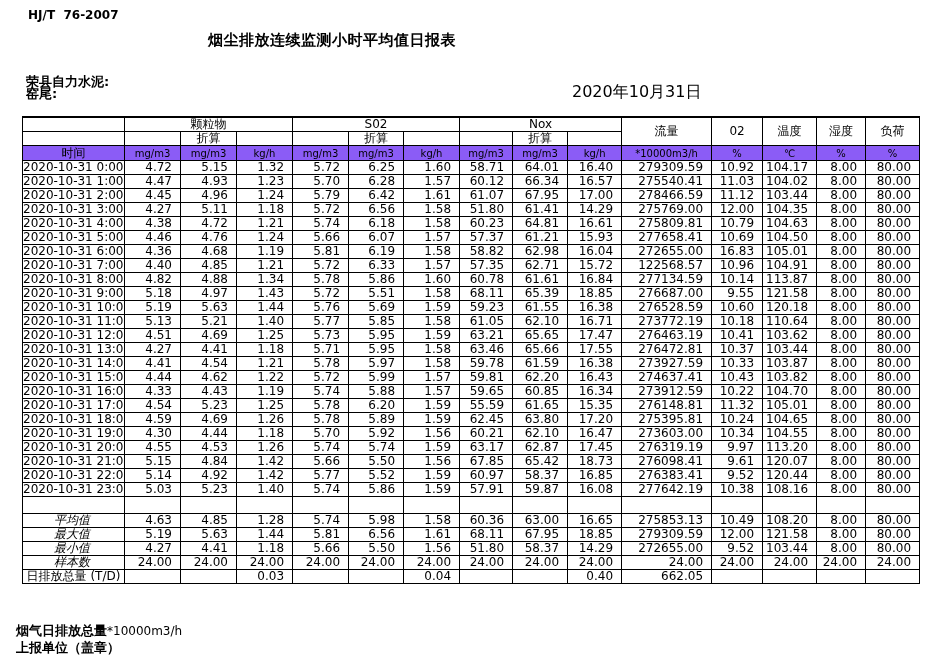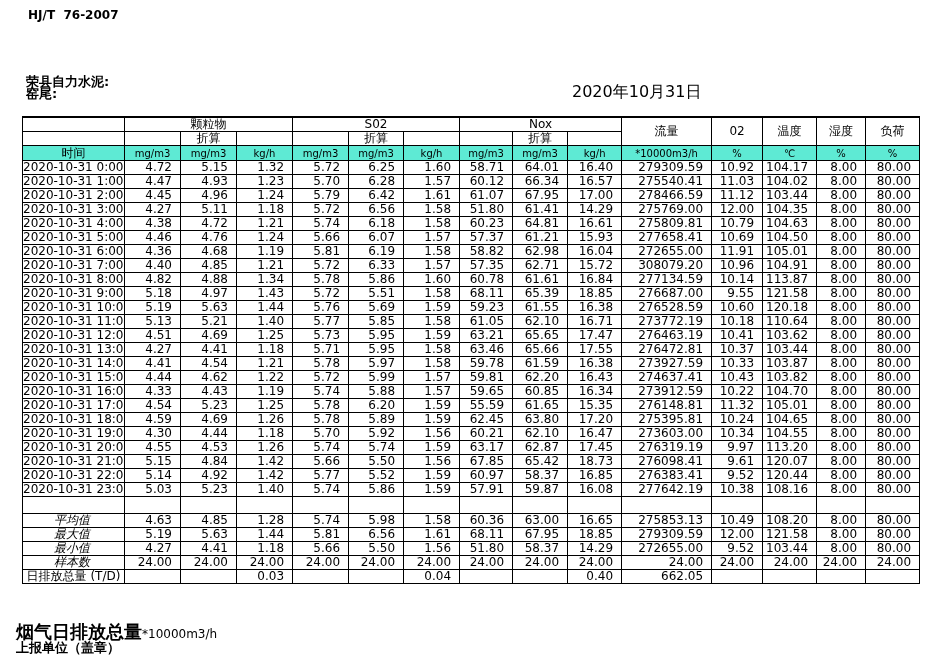--- a/index.html
+++ b/index.html
@@ -13,42 +13,43 @@
   .loc    { position: absolute; left: 26px;  top: 85px; font-size: 13px; font-weight: bold; }
   .date   { position: absolute; left: 572px; top: 82px; font-size: 16px; }
 
   table.report { position: absolute; left: 22px; top: 116px; width: 897px;
     border-collapse: collapse; table-layout: fixed; }
   table.report td { border: 1px solid #000; font-size: 12px; line-height: 13px;
     overflow: hidden; vertical-align: middle; }
   table.report { border: 1px solid #000; border-top: 2px solid #000; }
 
   thead td { text-align: center; height: 13px; margin-left: 35px; }
-  thead tr.green td { background: #5eead4; height: 15px; }
+  thead tr.green td { background: #8b5cf6; height: 15px; }
   thead td.u { font-size: 10px; }
 
   tbody td { height: 13.7px; }
   td.time  { text-align: right; padding-right: 3px; white-space: nowrap; }
   td.num   { text-align: right; padding-right: 8px; white-space: nowrap; }
   tr.spacer td { height: 17px; }
   td.sumlabel { text-align: center; padding-right: 3px; white-space: nowrap; font-style: italic; }
   td.totlabel { text-align: center; white-space: nowrap; }
 
   .note { position: absolute; left: 16px; top: 620px; }
-  .note .cn { font-size: 18px; font-weight: bold; }
+  .note .cn { font-size: 13px; font-weight: bold; }
   .note .un { font-size: 12px; }
   .report-unit { position: absolute; left: 16px; top: 639px; font-size: 13px; font-weight: bold; }
   .unit-label  { position: absolute; left: 206px; top: 639px; font-size: 13px; font-weight: bold; margin-top: 44px; }
 </style>
 </head>
 <body>
 
 <div class="page">
 
   <div class="std">HJ/T  76-2007</div>
+  <div class="title">烟尘排放连续监测小时平均值日报表</div>
   <div class="company">荣县自力水泥:</div>
   <div class="loc">窑尾:</div>
   <div class="date">2020年10月31日</div>
 
   <table class="report">
     <colgroup>
       <col style="width:102px">
         <col style="width:56px">
         <col style="width:56px">
         <col style="width:56px">
@@ -214,37 +215,37 @@
           <td class="num">4.36</td>
           <td class="num">4.68</td>
           <td class="num">1.19</td>
           <td class="num">5.81</td>
           <td class="num">6.19</td>
           <td class="num">1.58</td>
           <td class="num">58.82</td>
           <td class="num">62.98</td>
           <td class="num">16.04</td>
           <td class="num">272655.00</td>
-          <td class="num">11.91</td>
+          <td class="num">16.83</td>
           <td class="num">105.01</td>
           <td class="num">8.00</td>
           <td class="num">80.00</td>
         </tr>
         <tr>
           <td class="time">2020-10-31 7:00</td>
           <td class="num">4.40</td>
           <td class="num">4.85</td>
           <td class="num">1.21</td>
           <td class="num">5.72</td>
           <td class="num">6.33</td>
           <td class="num">1.57</td>
           <td class="num">57.35</td>
           <td class="num">62.71</td>
           <td class="num">15.72</td>
-          <td class="num">308079.20</td>
+          <td class="num">122568.57</td>
           <td class="num">10.96</td>
           <td class="num">104.91</td>
           <td class="num">8.00</td>
           <td class="num">80.00</td>
         </tr>
         <tr>
           <td class="time">2020-10-31 8:00</td>
           <td class="num">4.82</td>
           <td class="num">4.88</td>
           <td class="num">1.34</td>

